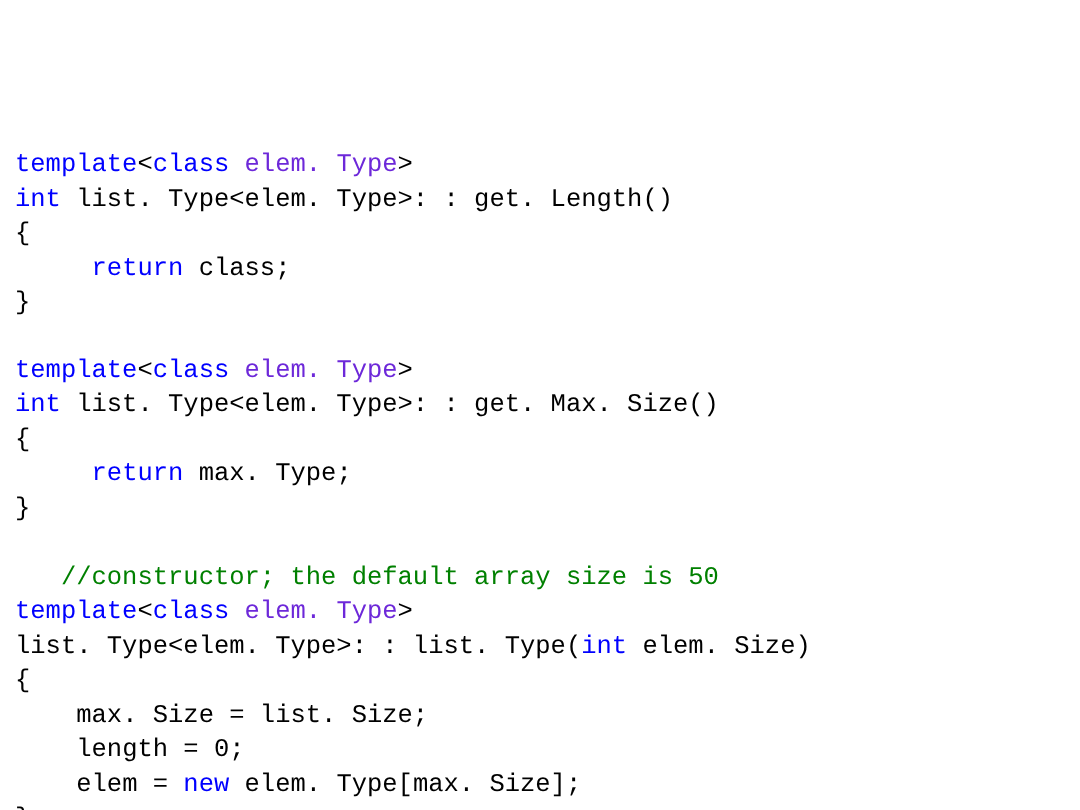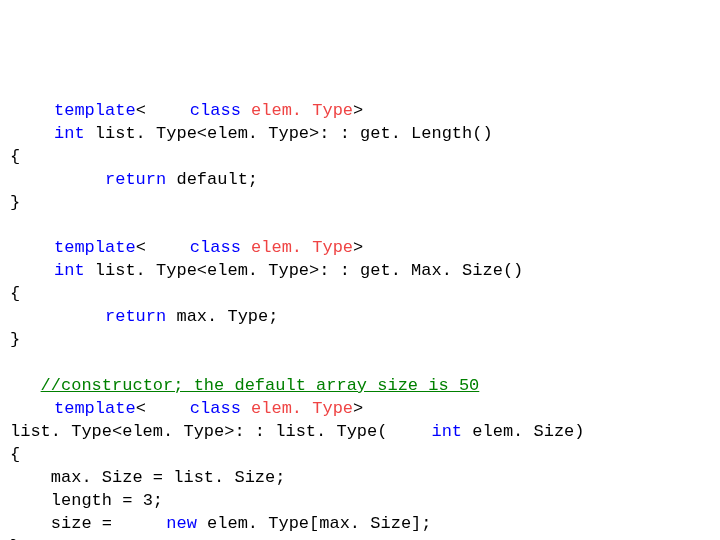--- a/index.html
+++ b/index.html
@@ -8,44 +8,44 @@
     background: #ffffff;
     font-family: "Courier New", Courier, monospace;
     font-size: 17px;
     line-height: 1.35;
     color: #000000;
     width: 720px;
     height: 540px;
     box-sizing: border-box;
     white-space: pre;
   }
-  .kw { color: #0000ff; margin-left: 44px; }
-  .cls { color: #ef4444; }
-  .cm { color: #008000; text-decoration: underline; }
+  .kw { color: #0000ff; }
+  .cls { color: #6d28d9; }
+  .cm { color: #008000; }
 </style>
 </head>
 <body>
 
 
 
 <div><span class="kw">template</span><span>&lt;</span><span class="kw">class</span><span> </span><span class="cls">elem. Type</span><span>&gt;</span>
 <span class="kw">int</span><span> list. Type&lt;elem. Type&gt;: : get. Length()</span>
 <span>{</span>
-     <span class="kw">return</span><span> default;</span>
+     <span class="kw">return</span><span> class;</span>
 <span>}</span>
 
 <span class="kw">template</span><span>&lt;</span><span class="kw">class</span><span> </span><span class="cls">elem. Type</span><span>&gt;</span>
 <span class="kw">int</span><span> list. Type&lt;elem. Type&gt;: : get. Max. Size()</span>
 <span>{</span>
      <span class="kw">return</span><span> max. Type;</span>
 <span>}</span>
 
    <span class="cm">//constructor; the default array size is 50</span>
 <span class="kw">template</span><span>&lt;</span><span class="kw">class</span><span> </span><span class="cls">elem. Type</span><span>&gt;</span>
 <span>list. Type&lt;elem. Type&gt;: : list. Type(</span><span class="kw">int</span><span> elem. Size)</span>
 <span>{</span>
     <span>max. Size = list. Size;</span>
-    <span>length = 3;</span>
-    <span>size = </span><span class="kw">new</span><span> elem. Type[max. Size];</span>
+    <span>length = 0;</span>
+    <span>elem = </span><span class="kw">new</span><span> elem. Type[max. Size];</span>
 <span>}</span></div>
 
 
 
 
 </body></html>

